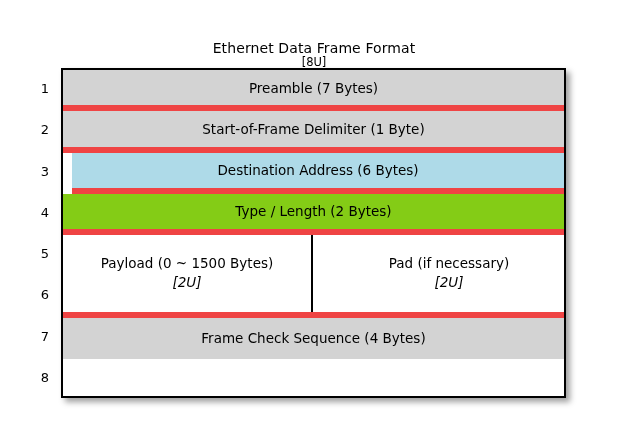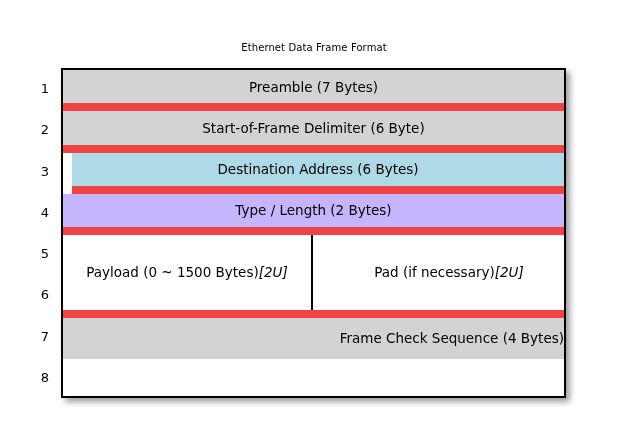--- a/index.html
+++ b/index.html
@@ -20,21 +20,21 @@
   #title-block {
     position: absolute;
     left: 0;
     top: 41px;
     width: 628px;
     text-align: center;
     line-height: 14px;
   }
   #title-block .title-line-1 {
     display: block;
-    font-size: 10px;
+    font-size: 14px;
     letter-spacing: 0.1px;
     color: #000;
   }
   #title-block .title-line-2 {
     display: block;
     font-size: 11.5px;
     color: #000;
   }
 
   
@@ -61,50 +61,49 @@
     top: 68px;
     width: 505px;
     height: 330px;
     border: 2px solid #000000;
     box-sizing: border-box;
     background: #ffffff;
     box-shadow: 4px 4px 6px rgba(0,0,0,0.38);
   }
   .frame-row {
     box-sizing: border-box;
-    border-bottom: 8px solid #ef4444;
+    border-bottom: 6px solid #ef4444;
     display: flex;
     align-items: center;
     justify-content: center;
     text-align: center;
     font-size: 13.5px;
     color: #000;
     position: relative;
   }
   .frame-row.single {
     height: 41.25px;
   }
   .frame-row.double {
     height: 82.5px;
     padding: 0;
   }
   .frame-row.last {
     border-bottom: none;
-    justify-content: flex-end;
   }
   .cell-fill-gray   { background: #d3d3d3; }
   .cell-fill-blue   { background: #aedae8; margin-left: 9px; }
-  .cell-fill-yellow { background: #c4b5fd; }
+  .cell-fill-yellow { background: #84cc16; }
   .cell-fill-white  { background: #ffffff; }
 
   
   .split-cell {
     height: 100%;
     display: flex;
-    flex-direction: row;
+    flex-direction: column;
     align-items: center;
     justify-content: center;
     text-align: center;
     font-size: 13.5px;
     line-height: 19px;
     box-sizing: border-box;
   }
   .split-left {
     width: 250px;
     border-right: 2px solid #000000;
@@ -116,41 +115,42 @@
   .cell-sub {
     display: block;
     font-style: italic;
   }
 </style>
 </head>
 <body>
 
 <div id="title-block">
   <span class="title-line-1">Ethernet Data Frame Format</span>
+  <span class="title-line-2">[8U]</span>
 </div>
 
 <div id="row-numbers">
   <div class="rownum">1</div>
   <div class="rownum">2</div>
   <div class="rownum">3</div>
   <div class="rownum">4</div>
   <div class="rownum">5</div>
   <div class="rownum">6</div>
   <div class="rownum">7</div>
   <div class="rownum">8</div>
 </div>
 
 <div id="frame-table">
 
   <div class="frame-row single cell-fill-gray">
     <span>Preamble (7 Bytes)</span>
   </div>
 
   <div class="frame-row single cell-fill-gray">
-    <span>Start-of-Frame Delimiter (6 Byte)</span>
+    <span>Start-of-Frame Delimiter (1 Byte)</span>
   </div>
 
   <div class="frame-row single cell-fill-blue">
     <span>Destination Address (6 Bytes)</span>
   </div>
 
 
   <div class="frame-row single cell-fill-yellow">
     <span>Type / Length (2 Bytes)</span>
   </div>

